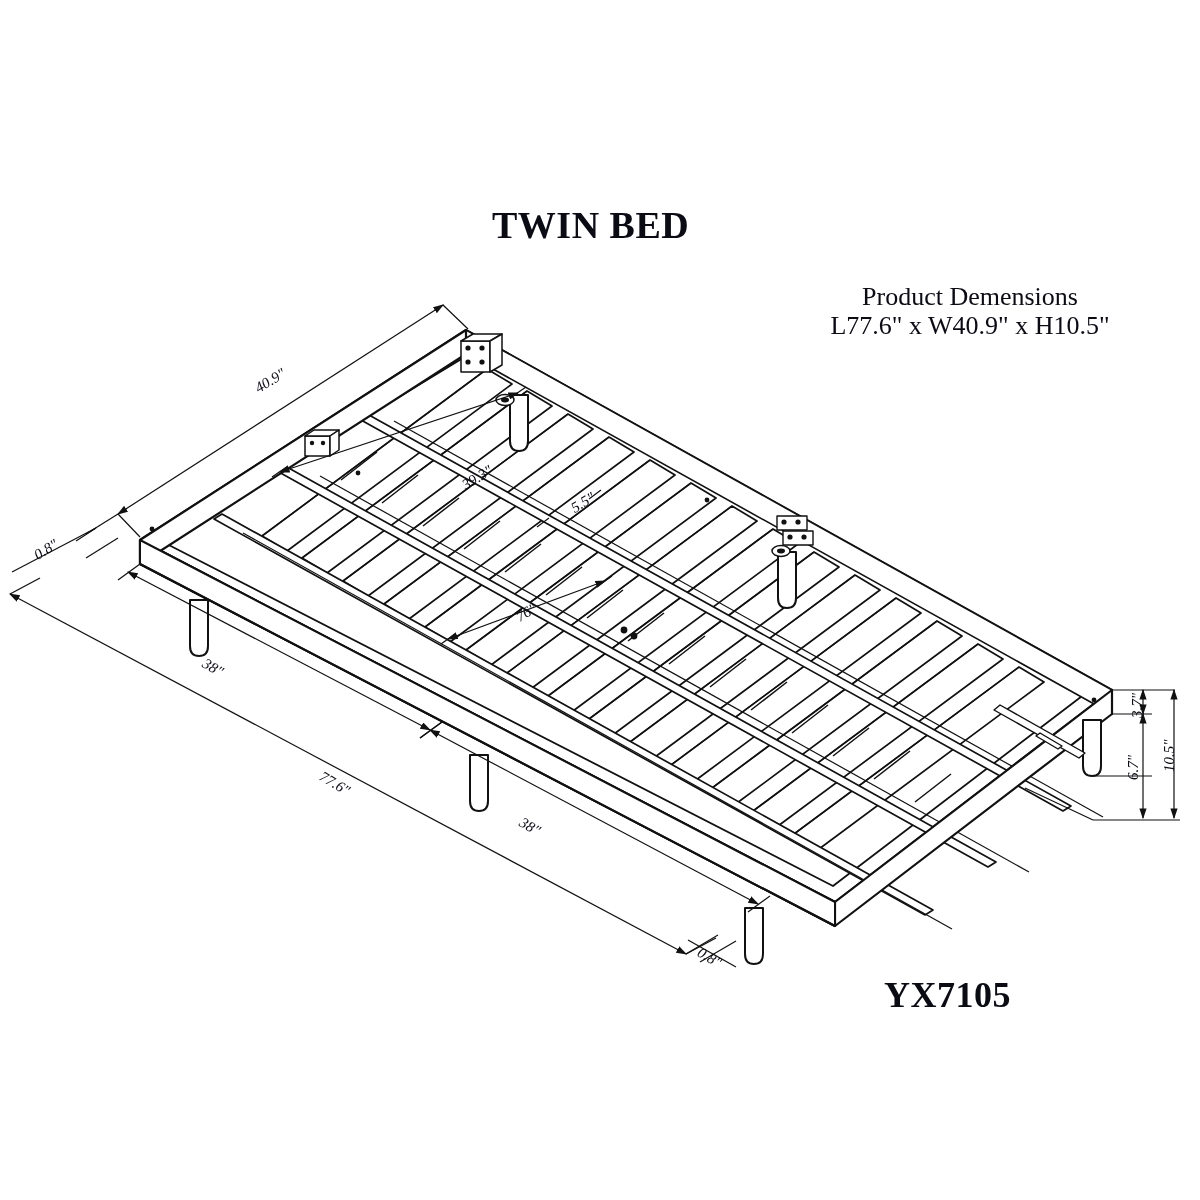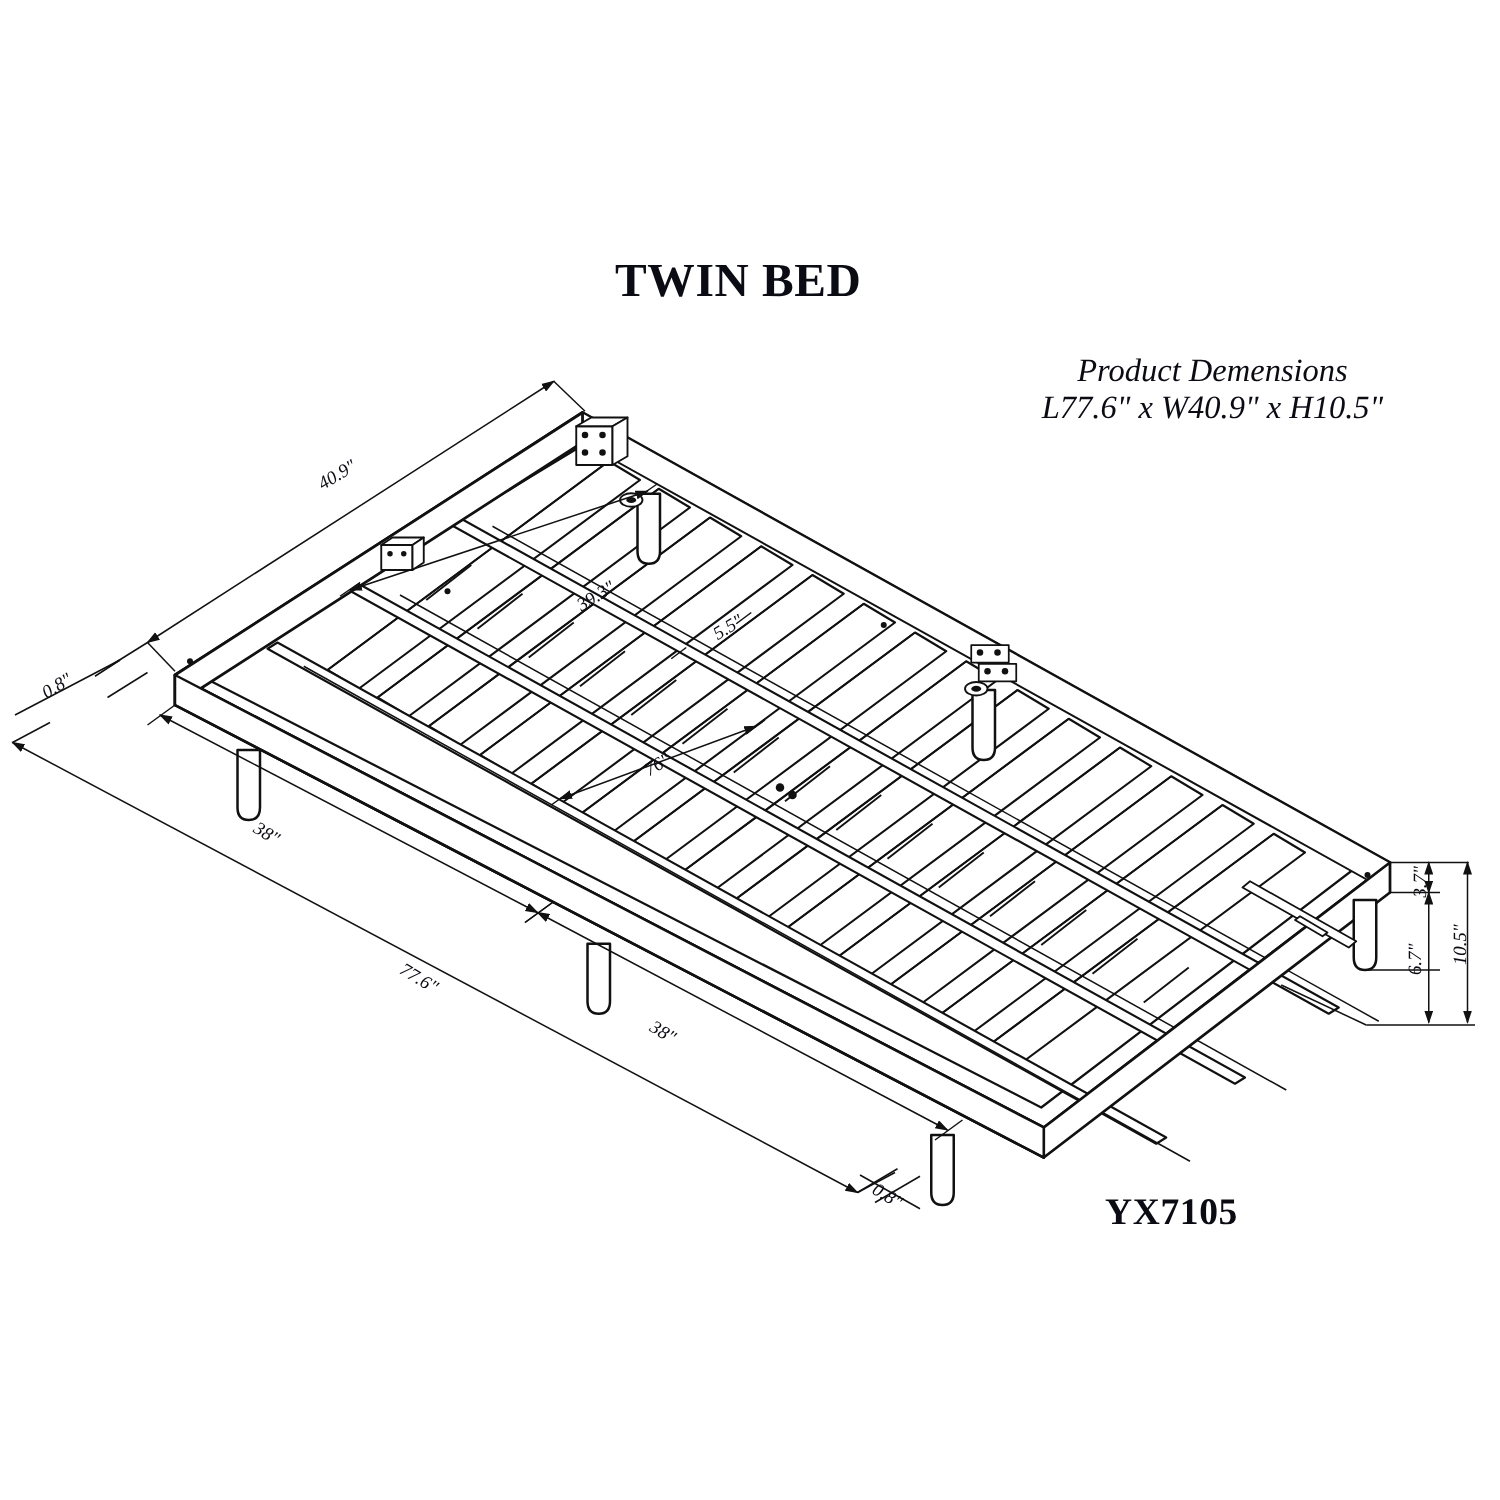--- a/index.html
+++ b/index.html
@@ -30,38 +30,37 @@
   }
   #product-title {
     left: 492px;
     top: 203px;
     font-size: 38px;
     font-weight: bold;
     letter-spacing: 0.5px;
   }
   #model-number {
     left: 884px;
-    top: 953px;
-    font-size: 30px;
+    top: 974px;
+    font-size: 36px;
     font-weight: bold;
     letter-spacing: 0.5px;
   }
   #spec-block {
     position: absolute;
     left: 800px;
     top: 282px;
     width: 340px;
     text-align: center;
     color: #0b0b14;
   }
   #spec-block div {
     font-size: 26px;
     line-height: 1.13;
     white-space: nowrap;
-    font-style: italic;
   }
 </style>
 </head>
 <body>
 
 <div id="page">
 
   <svg id="drawing-svg" viewBox="0 0 1200 1200">
     <defs>
       <marker id="ah" markerWidth="9" markerHeight="9" refX="8" refY="3" orient="auto">

